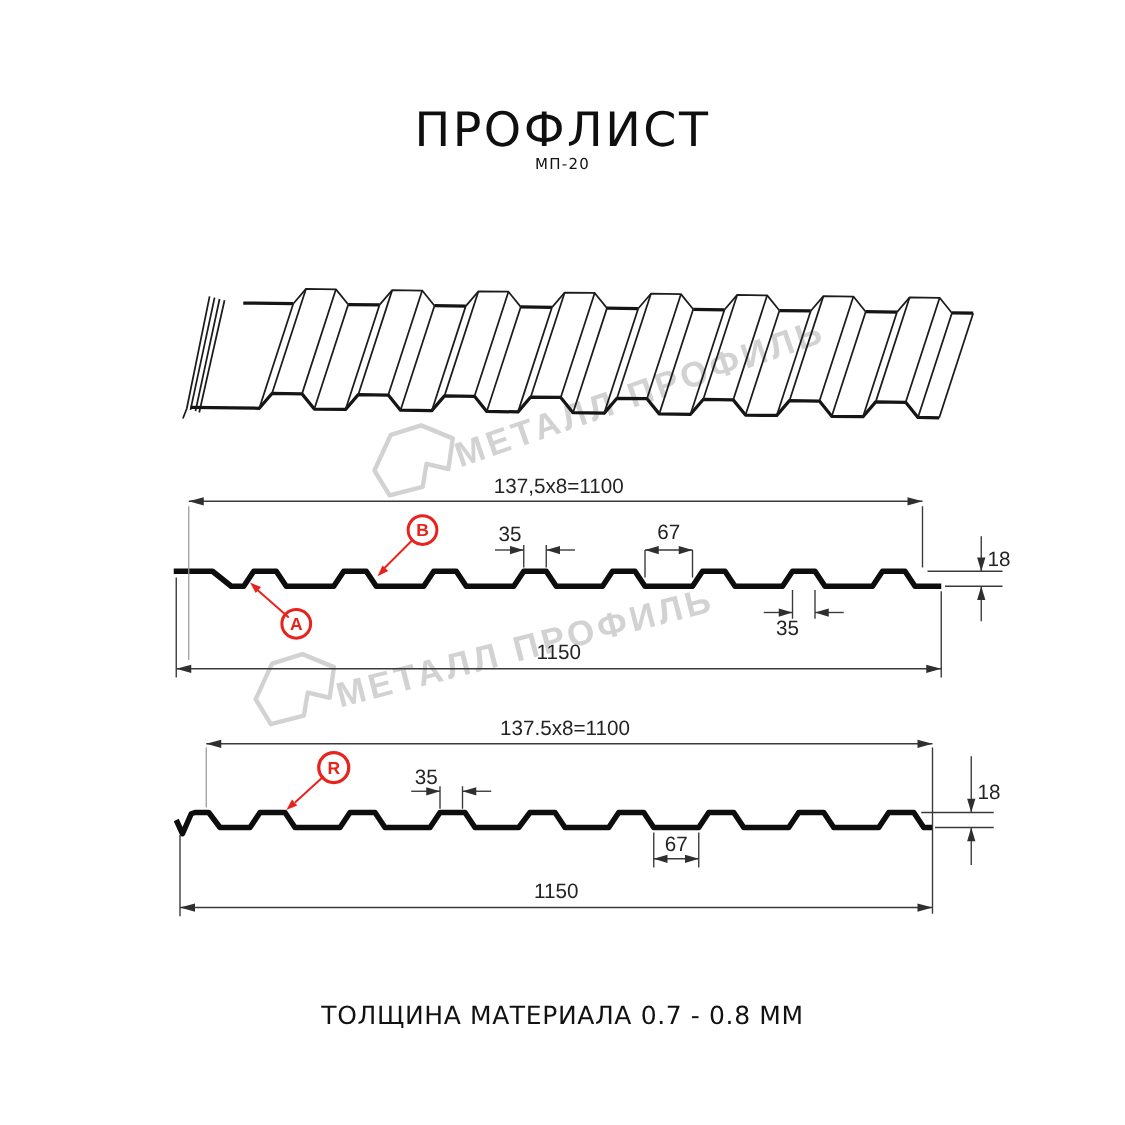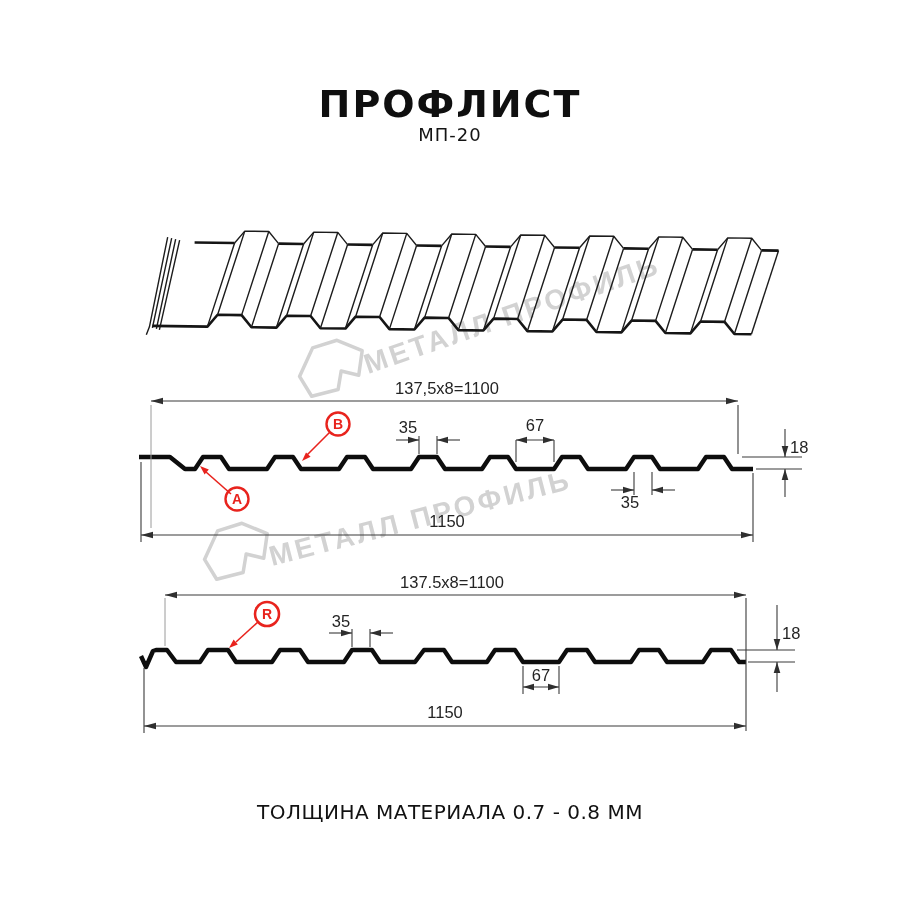--- a/index.html
+++ b/index.html
@@ -1,22 +1,22 @@
 <!DOCTYPE html>
 <html><head>
 <meta charset="utf-8">
 <style>
   html,body{margin:0;padding:0;background:#ffffff;}
   .page{position:relative;width:900px;height:900px;background:#ffffff;overflow:hidden;
         font-family:"Liberation Sans",sans-serif;}
   .title{position:absolute;left:0;top:82px;width:900px;text-align:center;
-         font-family:"DejaVu Sans",sans-serif;font-size:38px;font-weight:700;
+         font-family:"DejaVu Sans",sans-serif;font-size:38px;font-weight:400;
          letter-spacing:2px;color:#0f0f0f;}
   .subtitle{position:absolute;left:0;top:124px;width:900px;text-align:center;
-         font-family:"DejaVu Sans",sans-serif;font-size:18px;font-weight:500;
+         font-family:"DejaVu Sans",sans-serif;font-size:12px;font-weight:500;
          letter-spacing:1px;color:#141414;}
   .footer{position:absolute;left:0;top:800px;width:900px;text-align:center;
          font-family:"DejaVu Sans",sans-serif;font-size:20px;font-weight:500;
          letter-spacing:0.5px;color:#121212;}
   svg{position:absolute;left:0;top:0;}
   svg text{font-family:"Liberation Sans",sans-serif;font-size:16px;fill:#242424;}
   text.dim{font-size:16.5px;}
   text.redlab{font-size:14px;font-weight:600;fill:#e8231d;}
   text.wm{font-size:28px;font-weight:bold;fill:#d2d2d2;letter-spacing:3px;}
   .thin{stroke:#3a3a3a;stroke-width:1.1;fill:none;}

